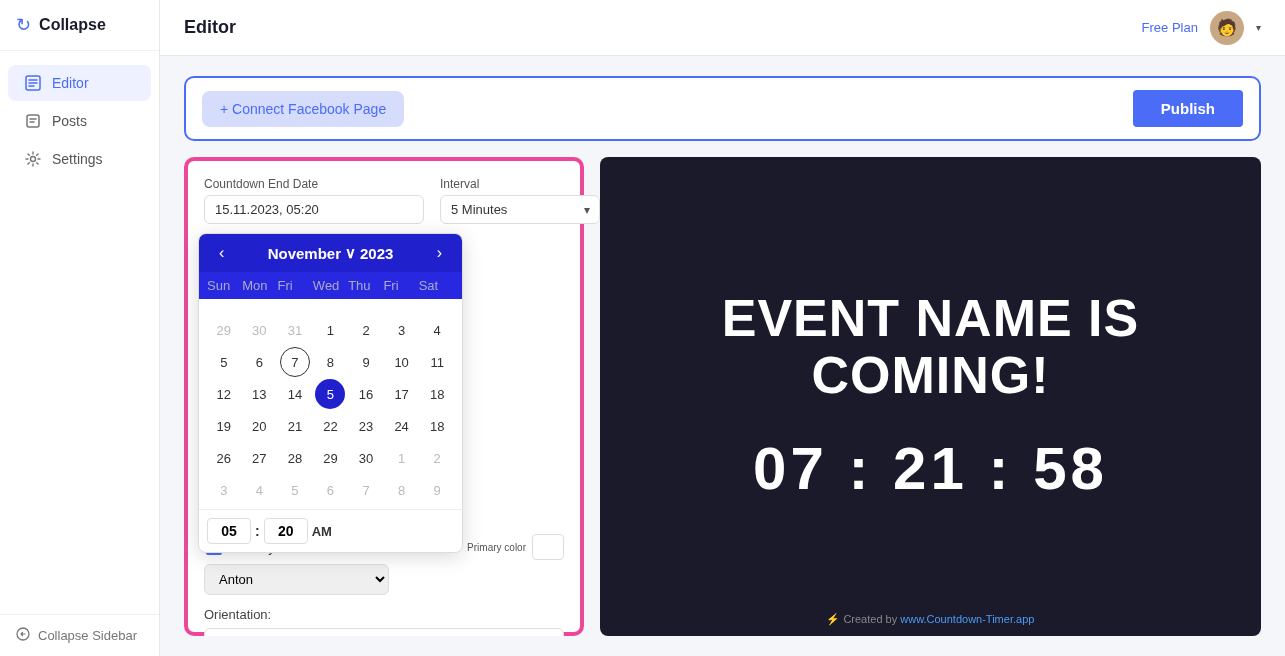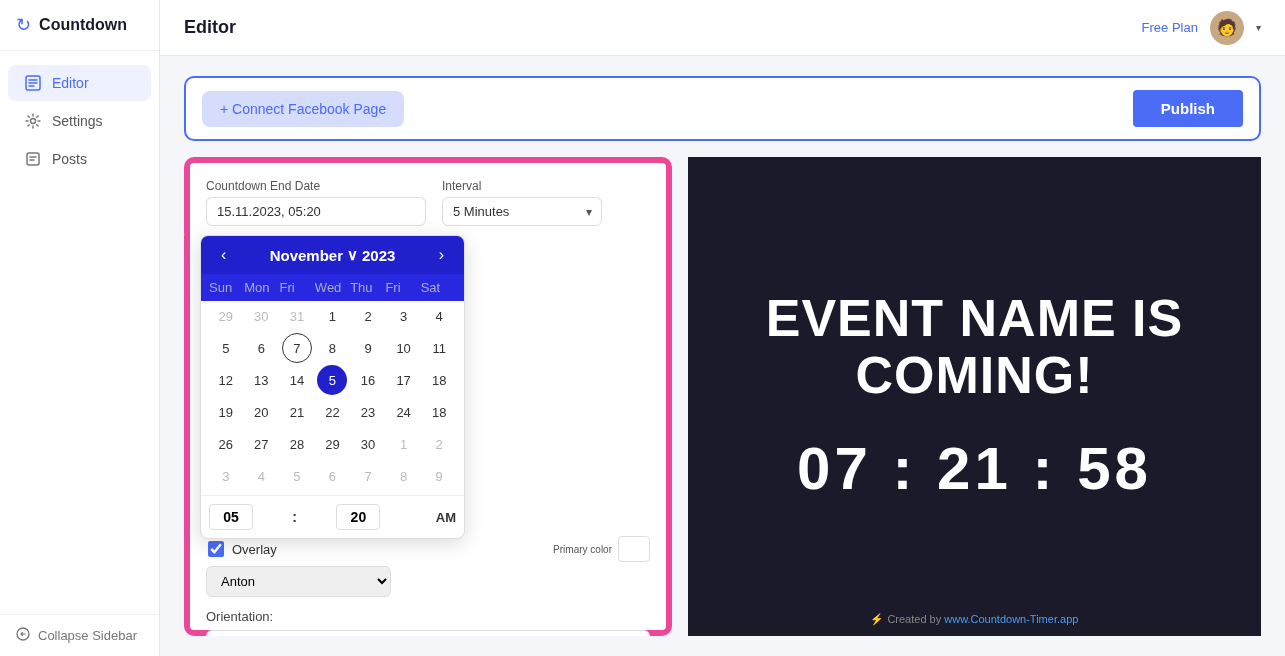--- a/index.html
+++ b/index.html
@@ -165,23 +165,23 @@
     
     .editor-preview-row {
       display: flex;
       gap: 16px;
       flex: 1;
       overflow: hidden;
     }
 
     
     .editor-panel {
-      width: 488px;
-      background: #fff;
-      border: 6px solid #ec4899;
+      width: 400px;
+      background: #fff;
+      border: 4px solid #ec4899;
       border-radius: 10px;
       padding: 16px;
       flex-shrink: 0;
       position: relative;
       overflow: visible;
     }
 
     .editor-row {
       display: flex;
       gap: 16px;
@@ -291,21 +291,21 @@
     .cal-day-name {
       text-align: left;
       font-size: 13px;
       color: #aac;
       font-weight: 500;
       padding: 2px 0;
     }
     .cal-grid {
       display: grid;
       grid-template-columns: repeat(7, 1fr);
-      padding: 0 8px 4px;
+      padding: 16px 8px 4px;
       gap: 2px;
     }
     .cal-cell {
       text-align: center;
       font-size: 13px;
       padding: 5px 2px;
       border-radius: 50%;
       cursor: pointer;
       color: #333;
       width: 30px;
@@ -322,21 +322,21 @@
       border: 1.5px solid #333;
     }
     .cal-cell.selected {
       background: #2020cc;
       color: #fff;
       border-radius: 50%;
     }
     .cal-time-row {
       display: flex;
       align-items: center;
-      justify-content: space-between;
+      justify-content: flex-start;
       gap: 4px;
       padding: 8px;
       border-top: 1px solid #eee;
     }
     .cal-time-input {
       width: 44px;
       text-align: center;
       border: 1px solid #ddd;
       border-radius: 4px;
       padding: 4px 6px;
@@ -345,21 +345,21 @@
     }
     .cal-time-sep {
       font-size: 14px;
       font-weight: 700;
       color: #333;
     }
     .cal-time-ampm {
       font-size: 13px;
       font-weight: 600;
       color: #333;
-      margin-left: 16px;
+      margin-left: 0;
     }
 
     
     .overlay-row {
       display: flex;
       align-items: center;
       gap: 8px;
       margin-top: 8px;
       padding-left: 2px;
     }
@@ -422,21 +422,21 @@
       font-size: 13px;
       appearance: none;
       cursor: pointer;
       background: #fff;
     }
 
     
     .preview-panel {
       flex: 1;
       background: #1a1a2a;
-      border-radius: 0;
+      border-radius: 8px;
       display: flex;
       flex-direction: column;
       align-items: center;
       justify-content: center;
       position: relative;
       overflow: hidden;
     }
     .preview-event-title {
       font-size: 52px;
       font-weight: 900;
@@ -467,49 +467,49 @@
       color: #4a9cf7;
       text-decoration: none;
     }
   </style>
 </head>
 <body>
 
 <div class="sidebar">
   <div class="sidebar-logo">
     <span class="sidebar-logo-icon">↻</span>
-    <span class="sidebar-logo-text">Countdown</span>
+    <span class="sidebar-logo-text">Collapse</span>
   </div>
   <nav class="sidebar-nav">
     <div class="sidebar-item active">
       <span class="sidebar-item-icon">
         <svg width="16" height="16" viewBox="0 0 16 16" fill="none">
           <rect x="1" y="1" width="14" height="14" rx="2" stroke="#4a6cf7" stroke-width="1.5" fill="none"></rect>
           <path d="M4 8h8M4 5h8M4 11h5" stroke="#4a6cf7" stroke-width="1.5" stroke-linecap="round"></path>
         </svg>
       </span>
       <span>Editor</span>
     </div>
     <div class="sidebar-item">
       <span class="sidebar-item-icon">
         <svg width="16" height="16" viewBox="0 0 16 16" fill="none">
+          <rect x="2" y="2" width="12" height="12" rx="2" stroke="#777" stroke-width="1.5" fill="none"></rect>
+          <path d="M5 6h6M5 9h4" stroke="#777" stroke-width="1.5" stroke-linecap="round"></path>
+        </svg>
+      </span>
+      <span>Posts</span>
+    </div>
+    <div class="sidebar-item">
+      <span class="sidebar-item-icon">
+        <svg width="16" height="16" viewBox="0 0 16 16" fill="none">
           <circle cx="8" cy="8" r="2.5" stroke="#777" stroke-width="1.4"></circle>
           <path d="M8 1v2M8 13v2M1 8h2M13 8h2M2.93 2.93l1.41 1.41M11.66 11.66l1.41 1.41M2.93 13.07l1.41-1.41M11.66 4.34l1.41-1.41" stroke="#777" stroke-width="1.4" stroke-linecap="round"></path>
         </svg>
       </span>
       <span>Settings</span>
-    </div>
-    <div class="sidebar-item">
-      <span class="sidebar-item-icon">
-        <svg width="16" height="16" viewBox="0 0 16 16" fill="none">
-          <rect x="2" y="2" width="12" height="12" rx="2" stroke="#777" stroke-width="1.5" fill="none"></rect>
-          <path d="M5 6h6M5 9h4" stroke="#777" stroke-width="1.5" stroke-linecap="round"></path>
-        </svg>
-      </span>
-      <span>Posts</span>
     </div>
   </nav>
   <div class="sidebar-collapse">
     <span>
       <svg width="14" height="14" viewBox="0 0 14 14" fill="none">
         <circle cx="7" cy="7" r="6" stroke="#777" stroke-width="1.3"></circle>
         <path d="M5 7h4M5 7l1.5-1.5M5 7l1.5 1.5" stroke="#777" stroke-width="1.2" stroke-linecap="round"></path>
       </svg>
     </span>
     <span>Collapse Sidebar</span>

